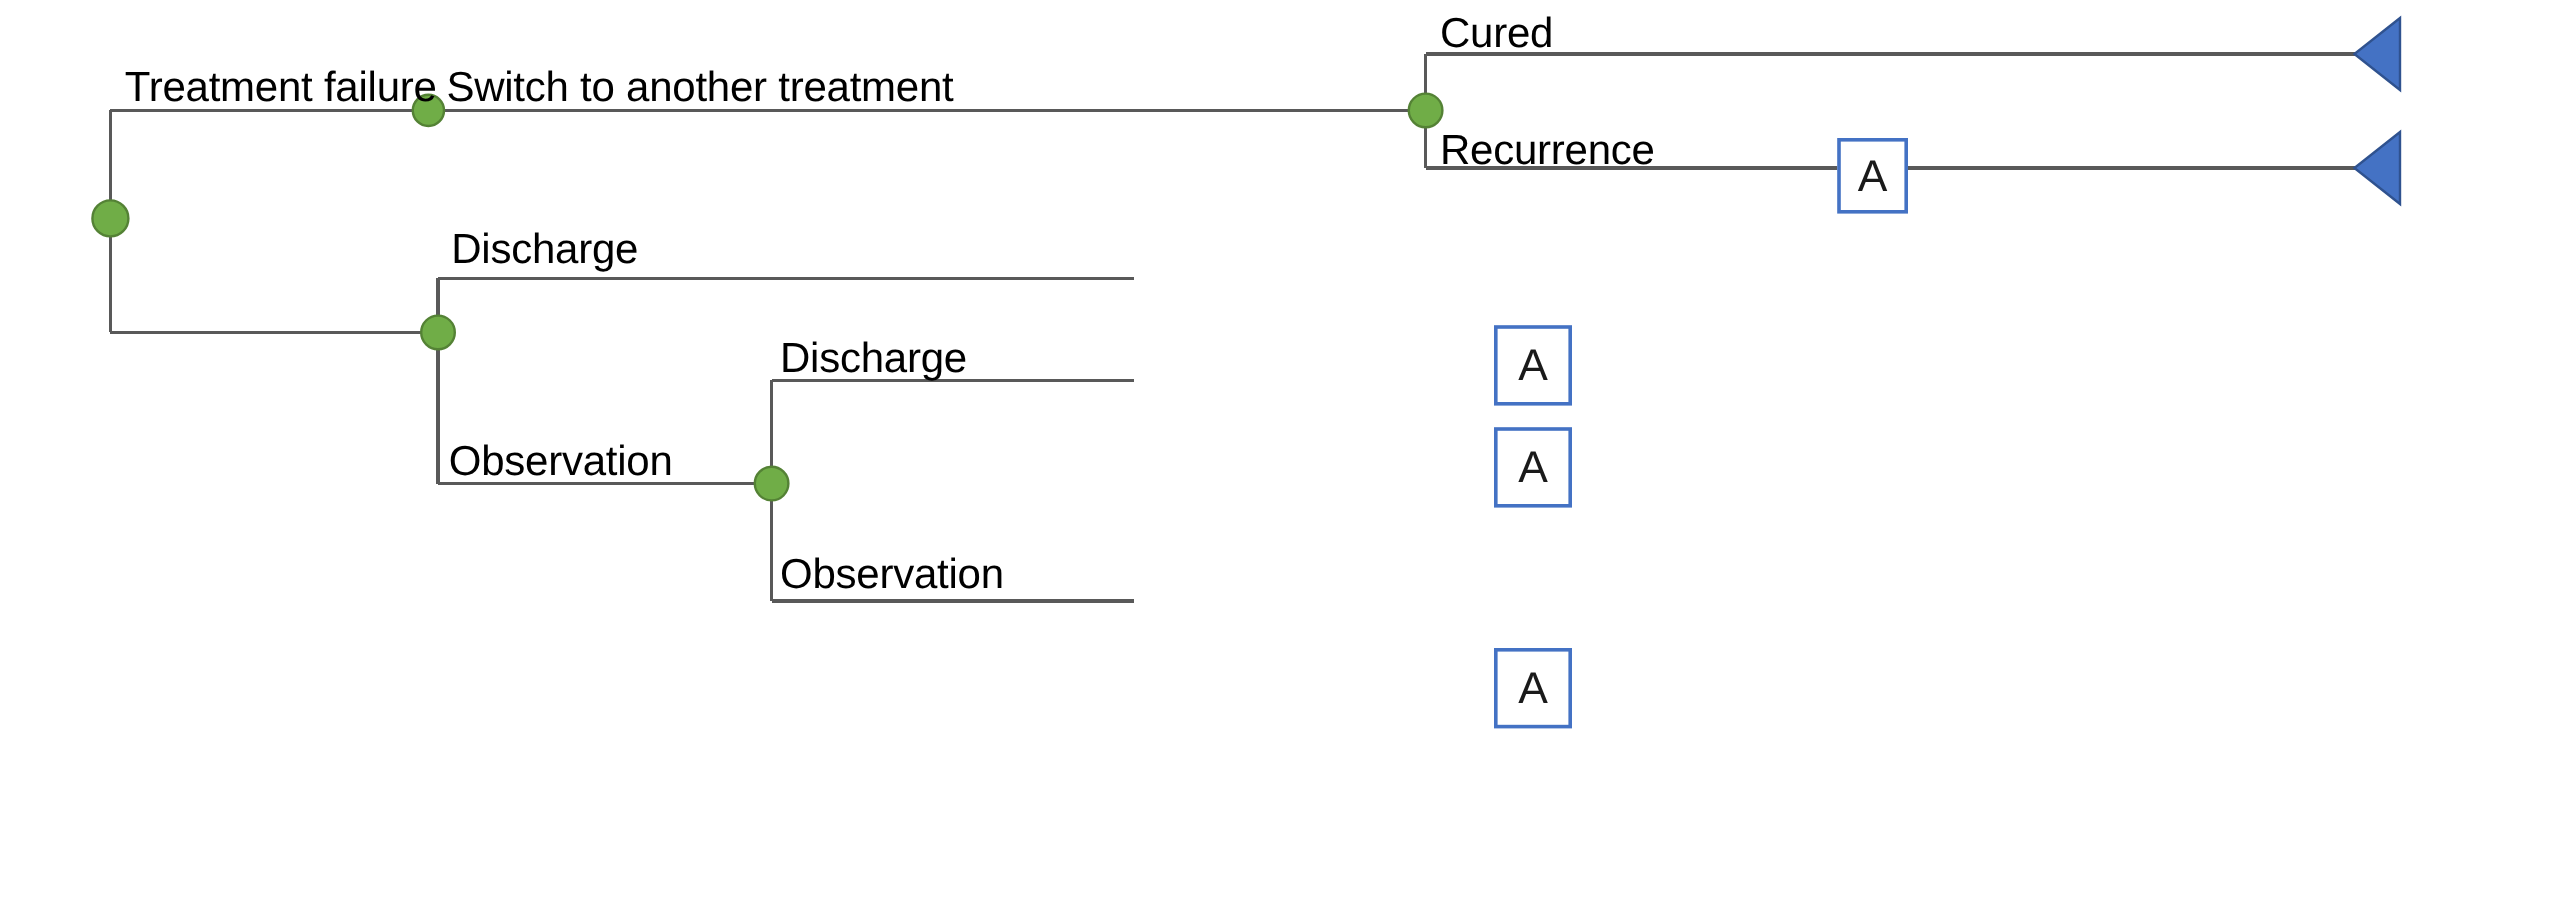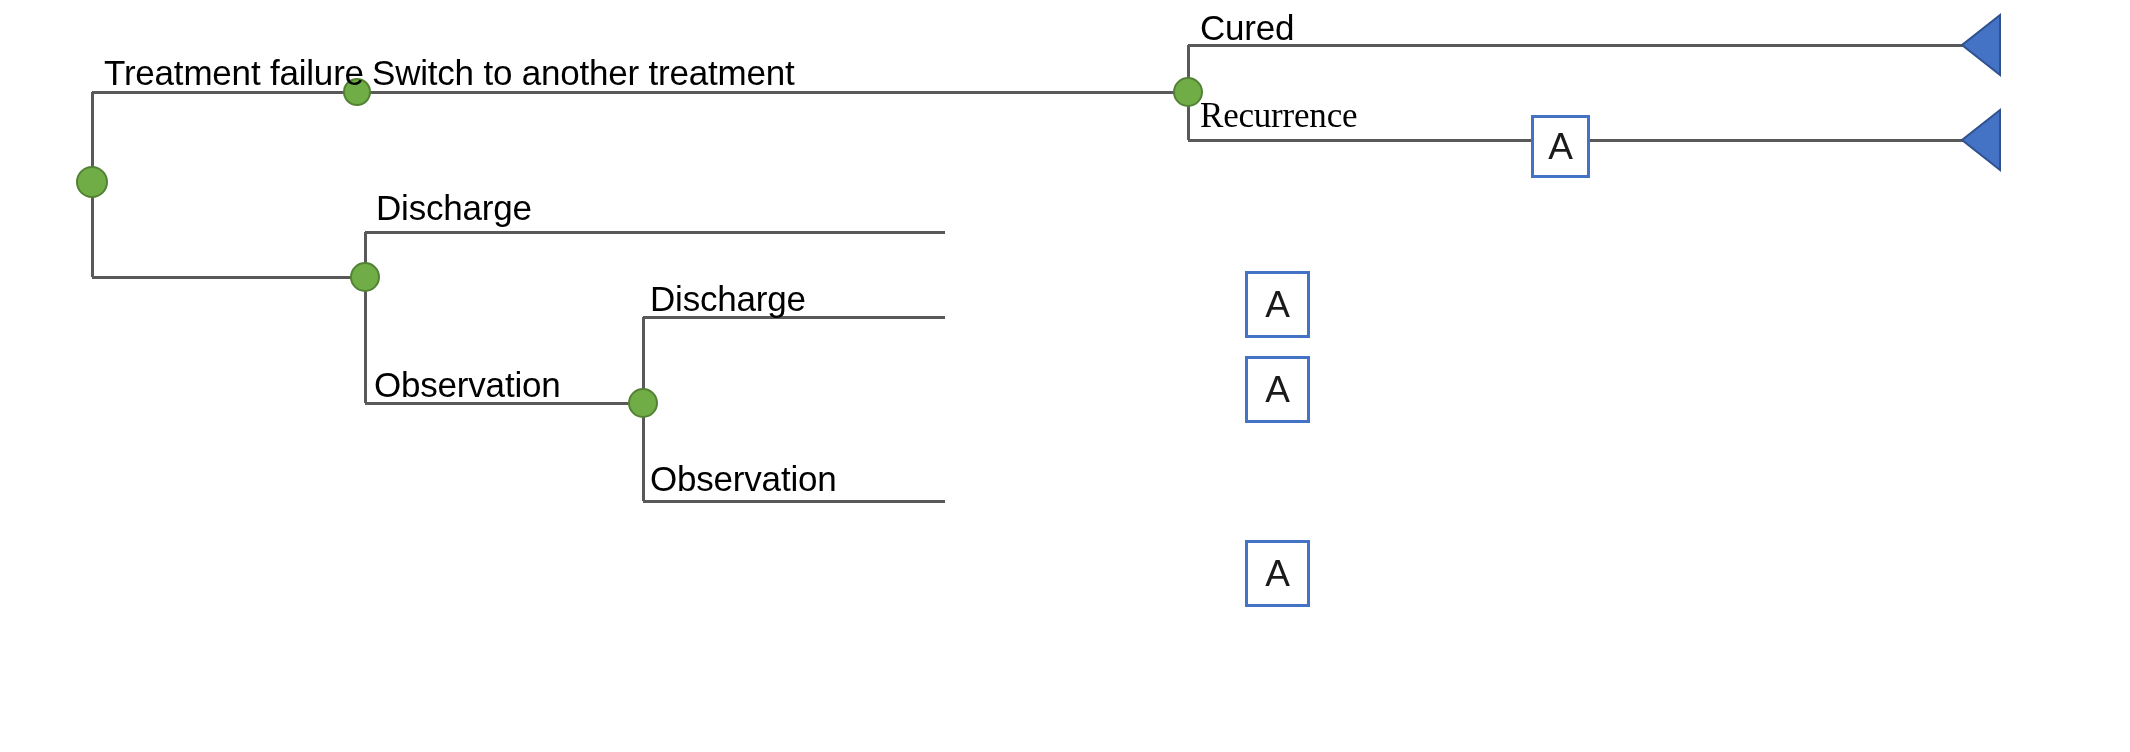--- a/index.html
+++ b/index.html
@@ -90,21 +90,21 @@
       <circle cx="643" cy="403" r="14" fill="#70AD47" stroke="#548235" stroke-width="2"></circle>
     </g>
   </svg>
 
   <div class="edge-label" style="left:104px; top:55px;">Treatment failure</div>
 
   <div class="edge-label" style="left:372px; top:55px;">Switch to another treatment</div>
 
   <div class="edge-label" style="left:1200px; top:10px;">Cured</div>
 
-  <div class="edge-label" style="left:1200px; top:98px;font-family:Liberation Serif, serif;">Recurrence</div>
+  <div class="edge-label" style="left:1200px; top:108px;">Recurrence</div>
 
 
   <div class="edge-label" style="left:376px; top:190px;">Discharge</div>
 
   <div class="edge-label" style="left:374px; top:367px;">Observation</div>
 
   <div class="edge-label" style="left:650px; top:281px;">Discharge</div>
 
   <div class="edge-label" style="left:650px; top:461px;">Observation</div>
 

